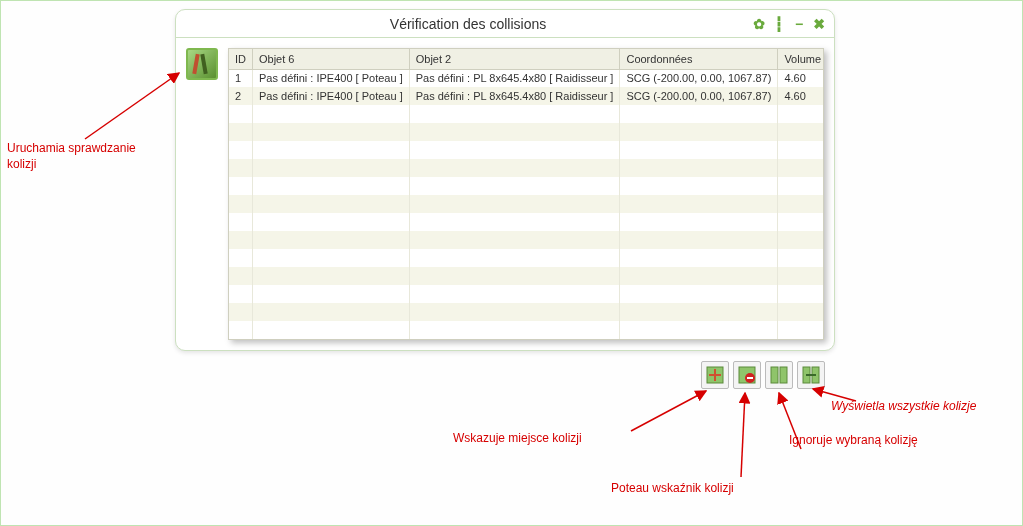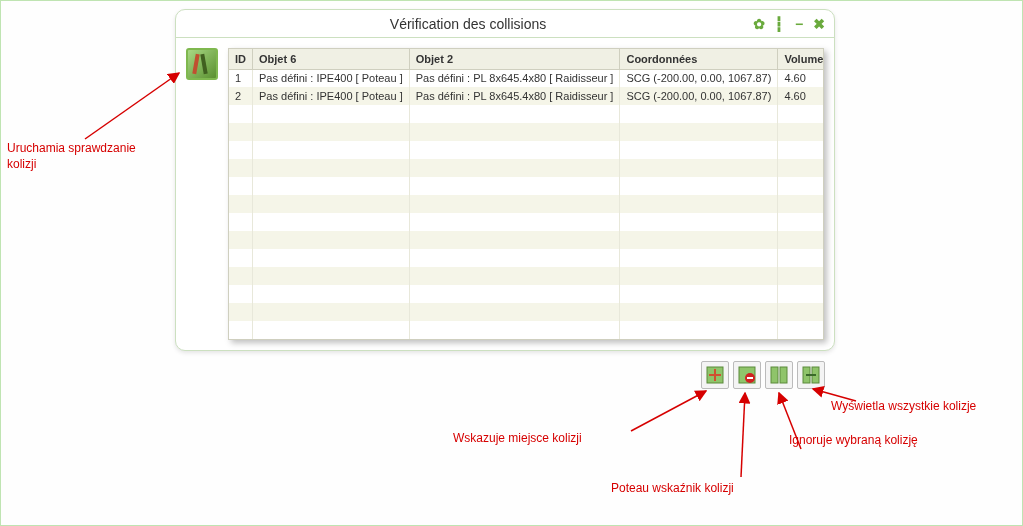--- a/index.html
+++ b/index.html
@@ -97,21 +97,21 @@
     width: 100%;
     border-collapse: collapse;
     font-size: 11px;
   }
   thead th {
     background: #f0f0e4;
     border-right: 1px solid #cfcfbf;
     border-bottom: 1px solid #cfcfbf;
     padding: 3px 6px;
     text-align: left;
-    font-weight: bold;
+    font-weight: normal;
     color: #333;
     height: 20px;
   }
   tbody td {
     border-right: 1px solid #e8e8da;
     padding: 2px 6px;
     height: 18px;
     color: #333;
     white-space: nowrap;
   }
@@ -312,21 +312,21 @@
         <rect x="10" y="1" width="7" height="16" fill="#8fc46a" stroke="#5a8a3a"></rect>
         <path d="M4 9 L14 9" stroke="#3a6a2a" stroke-width="2"></path>
       </svg>
   </div>
 </div>
 
 <div class="label-red" style="left:6px; top:140px; width:160px;">Uruchamia sprawdzanie kolizji</div>
 <div class="label-red" style="left:452px; top:430px;">Wskazuje miejsce kolizji</div>
 <div class="label-red" style="left:610px; top:480px;">Poteau wskaźnik kolizji</div>
 <div class="label-red" style="left:788px; top:432px;">Ignoruje wybraną kolizję</div>
-<div class="label-red" style="left:830px; top:398px; width:160px;">Wyświetla wszystkie kolizje</div>
+<div class="label-red" style="left:830px; top:398px; width:160px;font-style:italic;">Wyświetla wszystkie kolizje</div>
 
 <svg class="arrow" style="left:0;top:0;width:1023px;height:526px;">
   <defs>
     <marker id="ah" markerWidth="8" markerHeight="8" refX="7" refY="4" orient="auto">
       <path d="M0,0 L8,4 L0,8 Z" fill="#d60000"></path>
     </marker>
   </defs>
 
   <line x1="84" y1="138" x2="178" y2="72" stroke="#d60000" stroke-width="1.5" marker-end="url(#ah)"></line>
 

